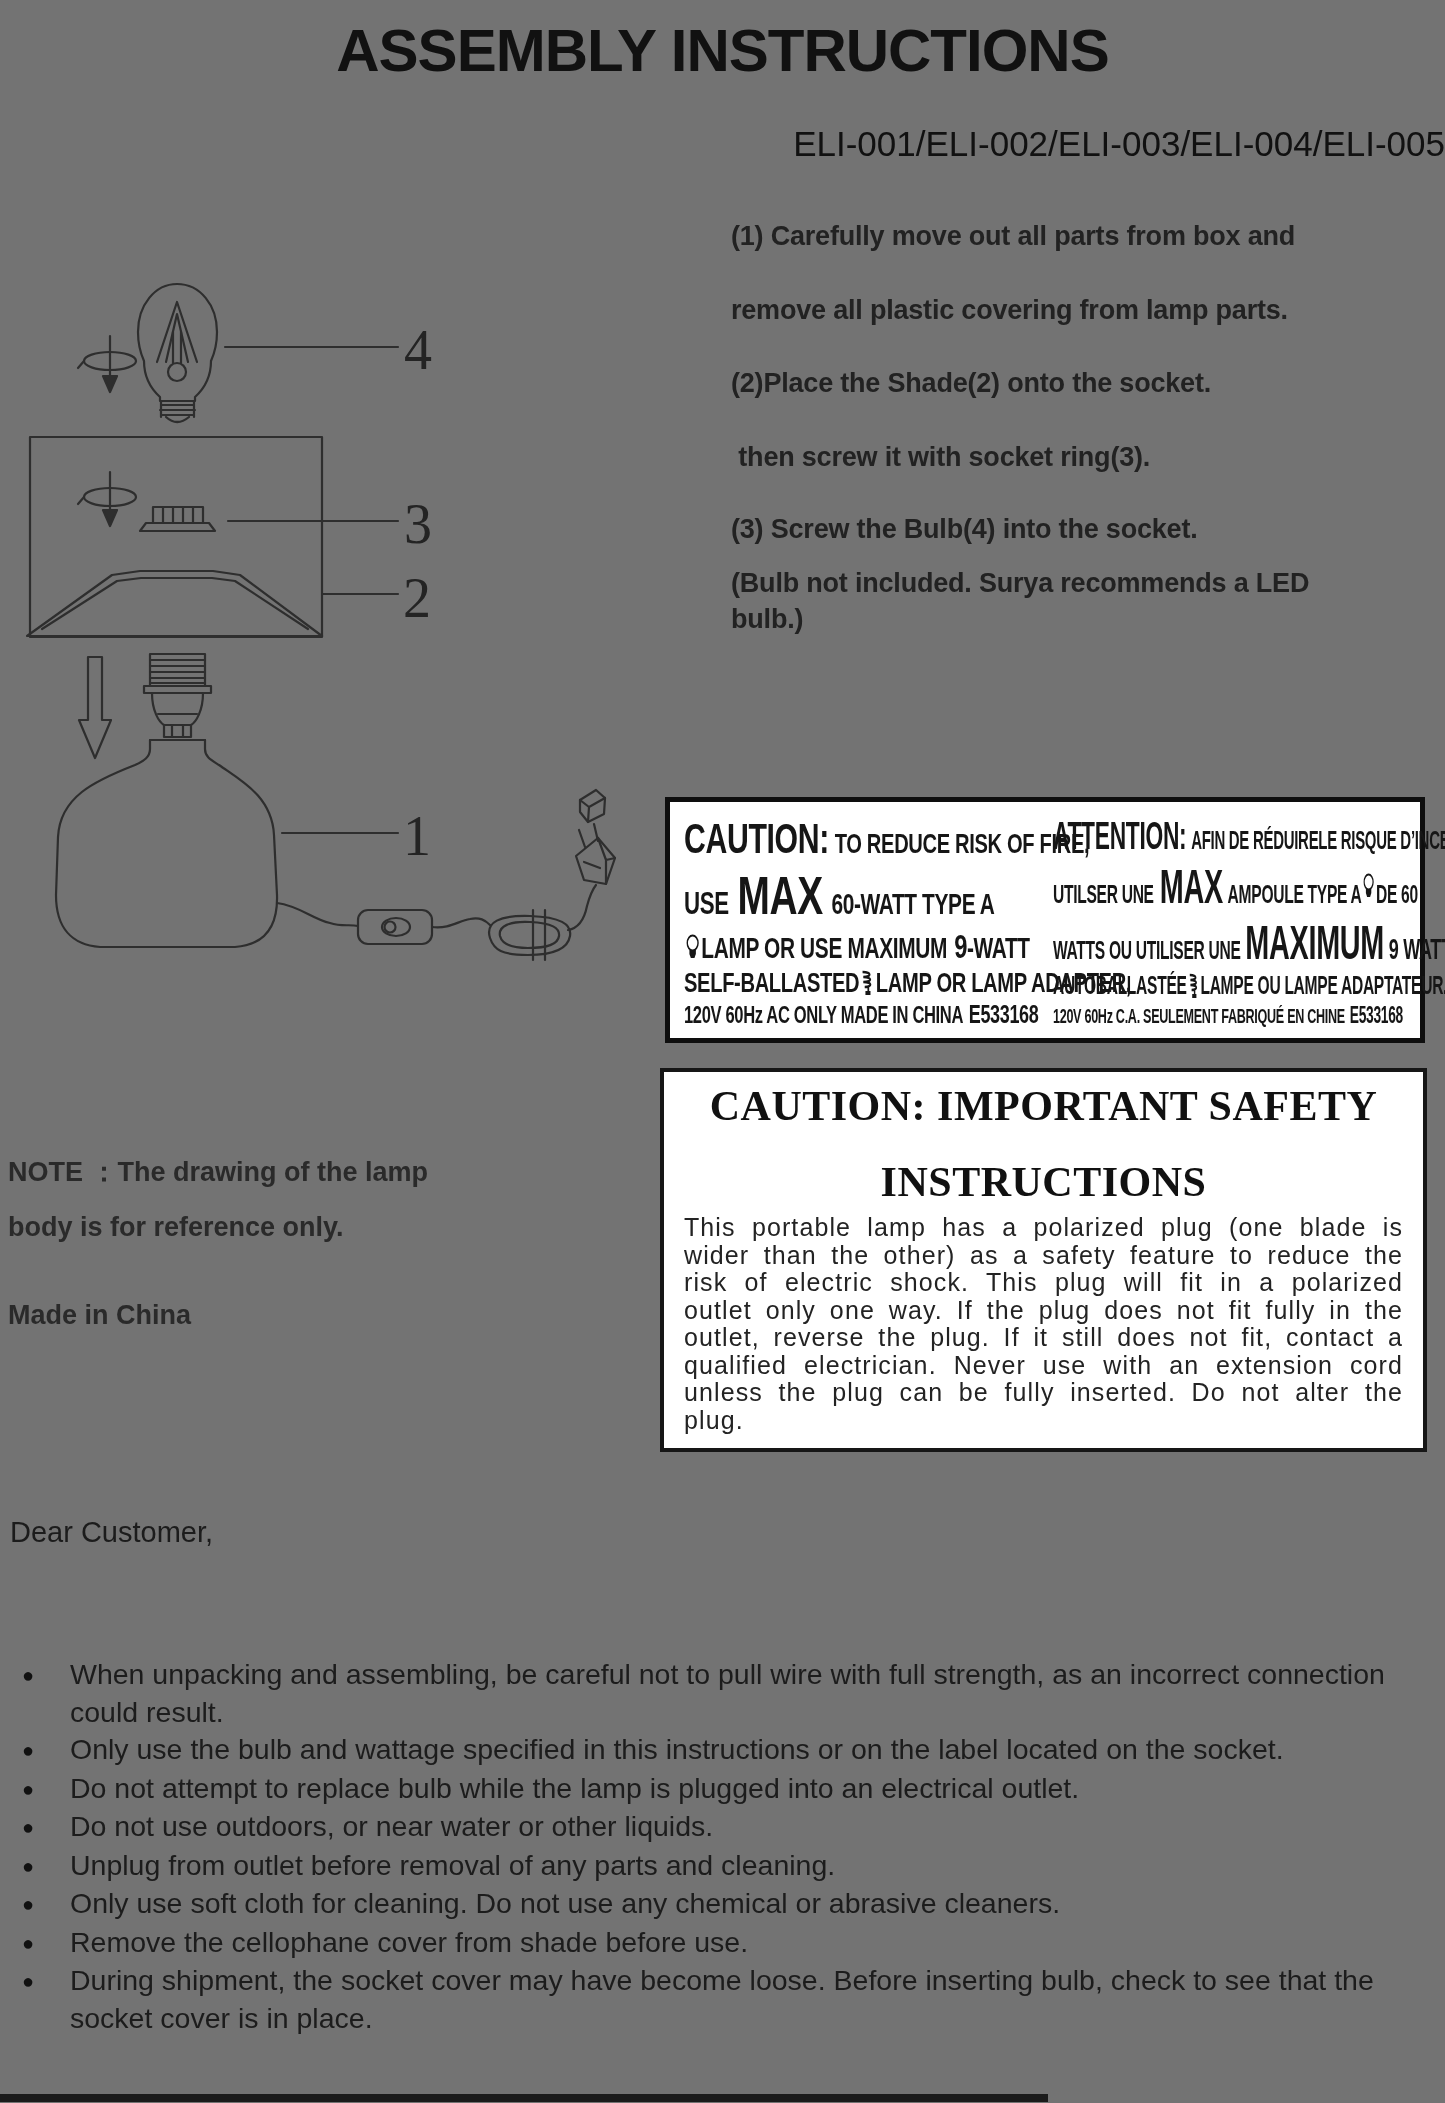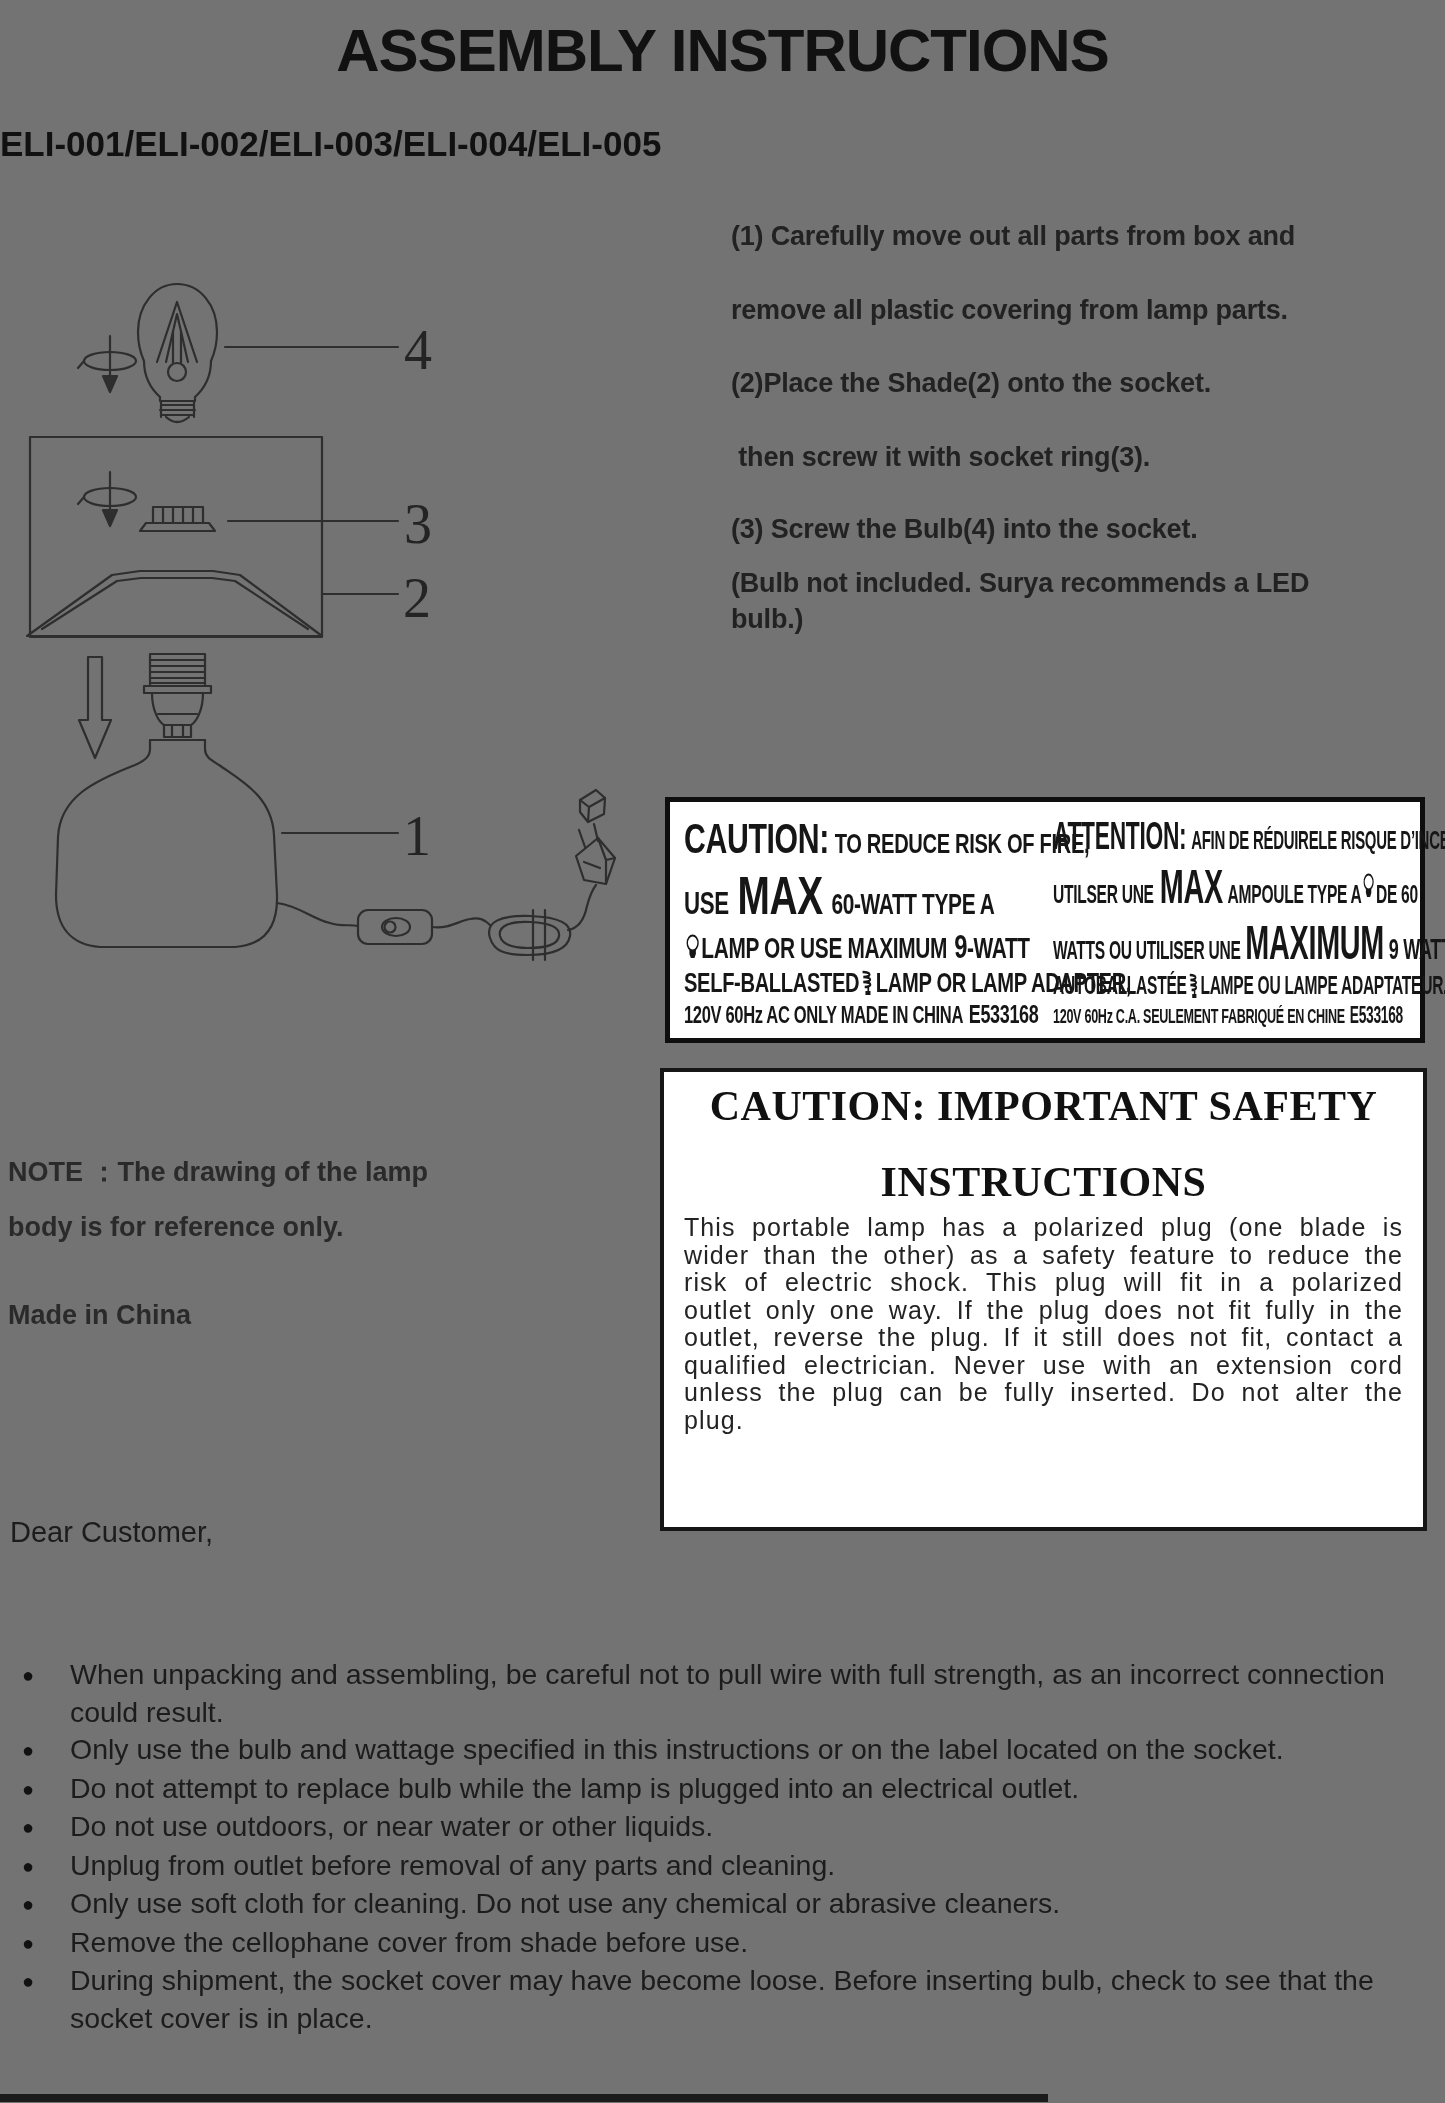--- a/index.html
+++ b/index.html
@@ -5,38 +5,38 @@
   html,body{margin:0;padding:0;background:#888;}
   #page{
     position:relative;width:1445px;height:2103px;background:#737373;
     margin:0 auto;overflow:hidden;
     font-family:"Liberation Sans",sans-serif;color:#1a1a1a;
   }
   .abs{position:absolute;}
   
   #title{top:16px;left:0;width:100%;text-align:center;font-size:60px;font-weight:bold;
          letter-spacing:-1px;color:#111;}
-  #models{top:124px;left:0;width:100%;text-align:left;font-size:35px;font-weight:bold;color:#111;}
+  #models{top:124px;left:0;width:100%;text-align:right;font-size:35px;font-weight:normal;color:#111;}
   
   .step{left:731px;font-size:27px;font-weight:bold;color:#222;white-space:pre;letter-spacing:-0.2px;}
   
   .part-label{font-family:"Liberation Serif",serif;font-size:56px;color:#242424;line-height:1;}
   
   #rating-box{left:665px;top:797px;width:760px;height:246px;border:5px solid #0e0e0e;
               box-sizing:border-box;display:flex;gap:14px;padding:13px 12px 9px 14px;background:#fff;}
   .rl-col{display:flex;flex-direction:column;justify-content:space-between;}
   .rl-row{display:flex;align-items:baseline;white-space:nowrap;transform-origin:0 50%;
           font-weight:bold;color:#161616;letter-spacing:-0.5px;}
   #rl-en{width:355px;}
   #rl-fr{width:360px;}
   #rl-en .rl-row{transform:scaleX(0.72);}
   #rl-fr .rl-row{transform:scaleX(0.60);}
   .rl-icon{align-self:center;margin:0 3px;flex:none;}
   
-  #safety-box{left:660px;top:1068px;width:767px;height:463px;border:4px solid #161616;
+  #safety-box{left:660px;top:1068px;width:767px;height:384px;border:4px solid #161616;
               box-sizing:border-box;background:#fff;}
   .safety-title{text-align:center;font-family:"Liberation Serif",serif;font-weight:bold;
                 font-size:42px;color:#111;letter-spacing:0.5px;}
   #safety-title1{margin-top:10px;}
   #safety-title2{margin-top:28px;}
   #safety-body{margin:8px 20px 0 20px;font-size:25px;line-height:27.5px;text-align:justify;
                letter-spacing:1.1px;word-spacing:4px;color:#232323;}
   
   .note-line{left:8px;font-size:27px;font-weight:bold;color:#2a2a2a;white-space:pre;text-align:right;}
   

